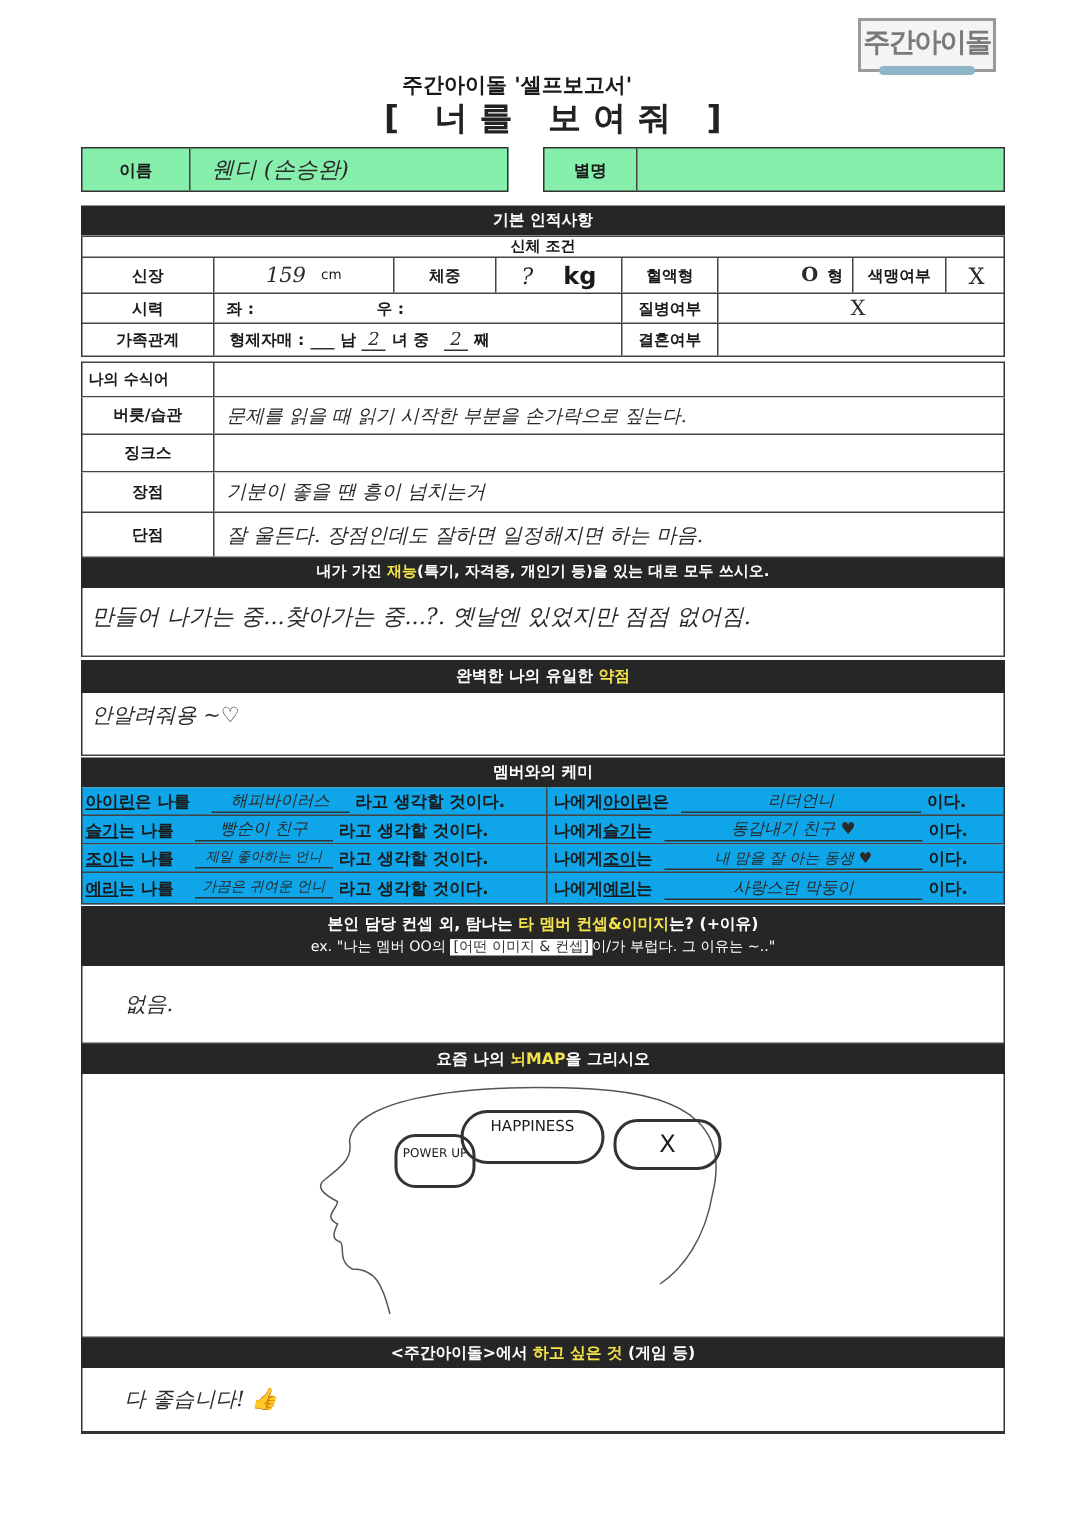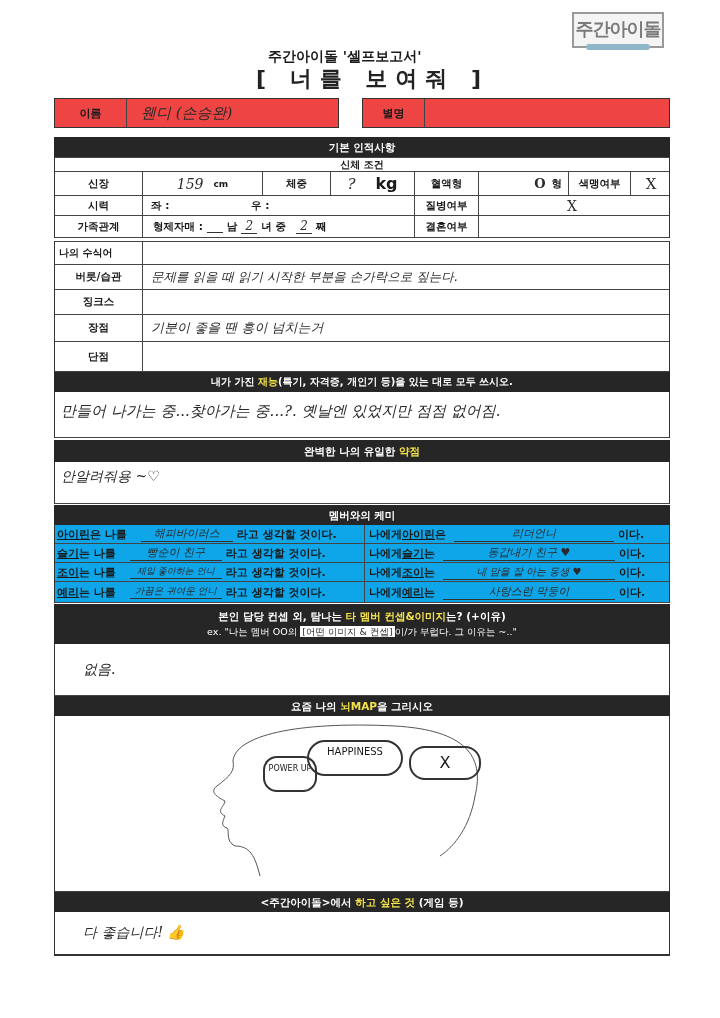--- a/index.html
+++ b/index.html
@@ -18,21 +18,21 @@
       position: absolute; left: 586px; top: 44px; width: 64px; height: 6px;
       background: #8fb6c8; border-radius: 3px;
     }
     .title-sub {
       position: absolute; left: 268px; top: 48px; font-size: 14px; font-weight: bold;
     }
     .title-main {
       position: absolute; left: 256px; top: 64px; font-size: 22px; font-weight: bold;
       letter-spacing: 8px; color: #222;
     }
-    .box { position: absolute; border: 1.5px solid #333; background: #ef4444; }
+    .box { position: absolute; border: 1.5px solid #333; background: #86efac; }
     .cell { position: absolute; border-right: 1px solid #444; height: 100%; display:flex; align-items:center; justify-content:center; font-size: 11px; font-weight: bold; }
     .bar {
       position: absolute; left: 54px; width: 616px; background: #262626; color: #fff;
       font-size: 10.5px; font-weight: bold; text-align: center;
     }
     .yel { color: #f3e24a; }
     .row { position: absolute; left: 54px; width: 616px; border-left: 1.5px solid #333; border-right: 1.5px solid #333; border-bottom: 1px solid #444; background: #fff; }
     .lbl { position: absolute; left: 0; top: 0; height: 100%; display: flex; align-items: center; justify-content: center; font-size: 10.5px; font-weight: bold; border-right: 1px solid #444; }
     .val { position: absolute; top: 0; height: 100%; display: flex; align-items: center; font-size: 13px; }
     .u { text-decoration: underline; }
@@ -61,21 +61,21 @@
 
 <div class="bar" style="top:137px; height:20px; line-height:20px;">기본 인적사항</div>
 <div class="row" style="top:157px; height:15px; text-align:center; font-size:10px; font-weight:bold; line-height:14px; border-top:1px solid #444;">
   <span>신체 조건</span>
 </div>
 
 <div class="row" style="top:172px; height:24px;">
   <div class="lbl" style="width:88px;">신장</div>
   <div class="val" style="left:88px; width:120px; justify-content:center; border-right:1px solid #444;">
     <span class="hand" style="font-size:14px; margin-right:10px;">159</span>
-    <span style="font-size:9px; font-weight:bold;">cm</span>
+    <span style="font-size:9px; font-weight:normal;">cm</span>
   </div>
   <div class="lbl" style="left:208px; width:68px;">체중</div>
   <div class="val" style="left:276px; width:84px; justify-content:center; border-right:1px solid #444;">
     <span class="hand" style="font-size:15px; margin-right:20px;">?</span>
     <span style="font-size:16px; font-weight:bold;">kg</span>
   </div>
   <div class="lbl" style="left:360px; width:64px;">혈액형</div>
   <div class="val" style="left:424px; width:90px; justify-content:flex-end; padding-right:6px; border-right:1px solid #444;">
     <span class="hand" style="font-size:13px; margin-right:6px; font-style:normal; font-weight:bold;">O</span>
     <span style="font-size:10.5px; font-weight:bold;">형</span>
@@ -119,20 +119,21 @@
 <div class="row" style="top:290px; height:25px;">
   <div class="lbl" style="width:88px;">징크스</div>
   <div class="val hand" style="left:96px;"></div>
 </div>
 <div class="row" style="top:315px; height:27px;">
   <div class="lbl" style="width:88px;">장점</div>
   <div class="val hand" style="left:96px; font-size:13px;">기분이 좋을 땐 흥이 넘치는거</div>
 </div>
 <div class="row" style="top:342px; height:30px;">
   <div class="lbl" style="width:88px;">단점</div>
+  <div class="val hand" style="left:96px; font-size:13.5px;">잘 울든다. 장점인데도 잘하면 일정해지면 하는 마음.</div>
 </div>
 
 <div class="bar" style="top:372px; height:20px; line-height:20px; font-size:10px;">
   <span>내가 가진 </span><span class="yel">재능</span><span>(특기, 자격증, 개인기 등)을 있는 대로 모두 쓰시오.</span>
 </div>
 <div class="row" style="top:392px; height:46px;">
   <div class="val hand" style="left:6px; top:4px; height:30px; font-size:15px;">만들어 나가는 중...찾아가는 중...?. 옛날엔 있었지만 점점 없어짐.</div>
 </div>
 
 <div class="bar" style="top:440px; height:22px; line-height:22px;">

